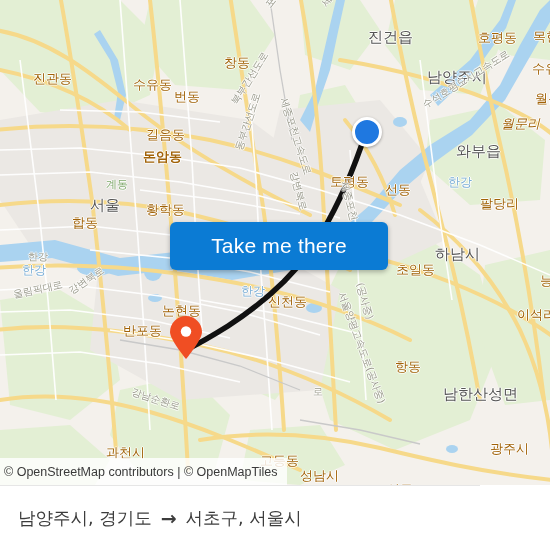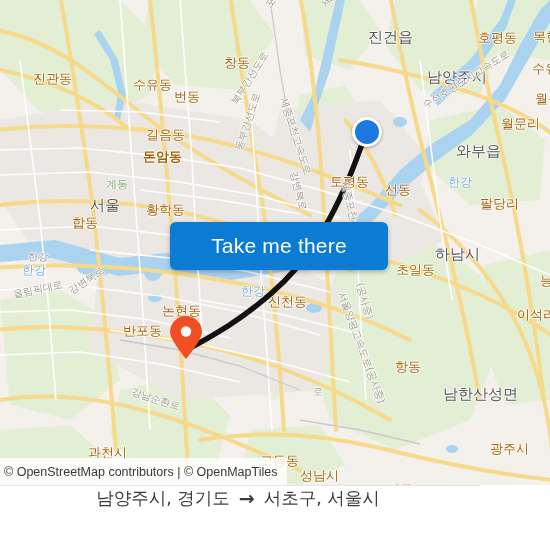--- a/index.html
+++ b/index.html
@@ -131,21 +131,20 @@
     top: 485px;
     width: 480px;
     height: 65px;
     background: #ffffff;
     display: flex;
     align-items: center;
     justify-content: space-between;
     box-sizing: border-box;
     padding: 0 22px 0 18px;
     border-top: 1px solid #e6e6e6;
-    flex-direction: column;
   }
   .route-text {
     font-size: 17.5px;
     color: #3c3c3c;
     display: flex;
     align-items: center;
     gap: 7px;
     font-family: "DejaVu Sans", "Liberation Sans", sans-serif;
     white-space: nowrap;
   }
@@ -287,38 +286,38 @@
         <div class="maplabel city" style="left: 146px; top: 126px;">길음동</div>
         <div class="maplabel city" style="left: 143px; top: 148px; font-weight: bold;">돈암동</div>
         <div class="maplabel park" style="left: 106px; top: 177px;">계동</div>
         <div class="maplabel big" style="left: 90px; top: 196px;">서울</div>
         <div class="maplabel city" style="left: 146px; top: 201px; text-align: center;">황학동</div>
         <div class="maplabel city" style="left: 72px; top: 214px;">합동</div>
         <div class="maplabel big" style="left: 368px; top: 28px;">진건읍</div>
         <div class="maplabel city" style="left: 478px; top: 29px;">호평동</div>
         <div class="maplabel city" style="left: 533px; top: 28px;">목현</div>
         <div class="maplabel big" style="left: 427px; top: 68px;">남양주시</div>
-        <div class="maplabel city" style="left: 501px; top: 115px;">월문리</div>
+        <div class="maplabel city" style="left: 501px; top: 115px; font-style: italic;">월문리</div>
         <div class="maplabel big" style="left: 456px; top: 142px;">와부읍</div>
         <div class="maplabel city" style="left: 330px; top: 173px;">토평동</div>
         <div class="maplabel city" style="left: 385px; top: 181px;">선동</div>
         <div class="maplabel water" style="left: 448px; top: 174px;">한강</div>
         <div class="maplabel city" style="left: 480px; top: 195px;">팔당리</div>
         <div class="maplabel big" style="left: 435px; top: 245px;">하남시</div>
         <div class="maplabel city" style="left: 380px; top: 261px; margin-left: 16px;">초일동</div>
         <div class="maplabel city" style="left: 395px; top: 327px; margin-top: 31px;">항동</div>
         <div class="maplabel city" style="left: 517px; top: 306px;">이석리</div>
         <div class="maplabel big" style="left: 443px; top: 385px;">남한산성면</div>
         <div class="maplabel city" style="left: 490px; top: 440px;">광주시</div>
         <div class="maplabel water" style="left: 22px; top: 262px;">한강</div>
         <div class="maplabel water" style="left: 241px; top: 283px;">한강</div>
         <div class="maplabel city" style="left: 162px; top: 302px;">논현동</div>
         <div class="maplabel city" style="left: 123px; top: 322px;">반포동</div>
         <div class="maplabel city" style="left: 268px; top: 293px;">신천동</div>
-        <div class="maplabel city" style="left: 88px; top: 444px; text-align: right;">과천시</div>
+        <div class="maplabel city" style="left: 106px; top: 444px; text-align: right;">과천시</div>
         <div class="maplabel city" style="left: 260px; top: 452px;">고등동</div>
         <div class="maplabel city" style="left: 300px; top: 467px;">성남시</div>
         <div class="maplabel city" style="left: 387px; top: 481px;">삼동</div>
         <div class="maplabel city" style="left: 540px; top: 272px;">능내</div>
         <div class="maplabel city" style="left: 532px; top: 60px;">수유</div>
         <div class="maplabel city" style="left: 535px; top: 90px;">월문</div>
         <div class="maplabel road" style="left: 262px; top: 2px; transform: rotate(-52deg); transform-origin: left top;">포천고속도로</div>
         <div class="maplabel road" style="left: 318px; top: 2px; transform: rotate(-58deg); transform-origin: left top;">세종포천고속도로</div>
         <div class="maplabel road" style="left: 228px; top: 100px; transform: rotate(-58deg); transform-origin: left top;">북부간선도로</div>
         <div class="maplabel road" style="left: 232px; top: 148px; transform: rotate(-72deg); transform-origin: left top;">동부간선도로</div>

